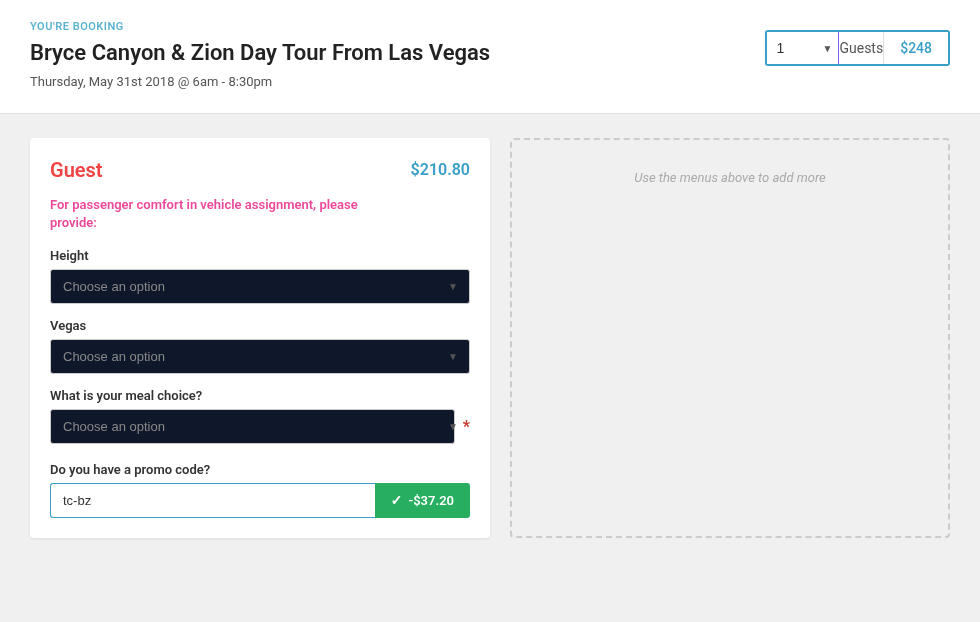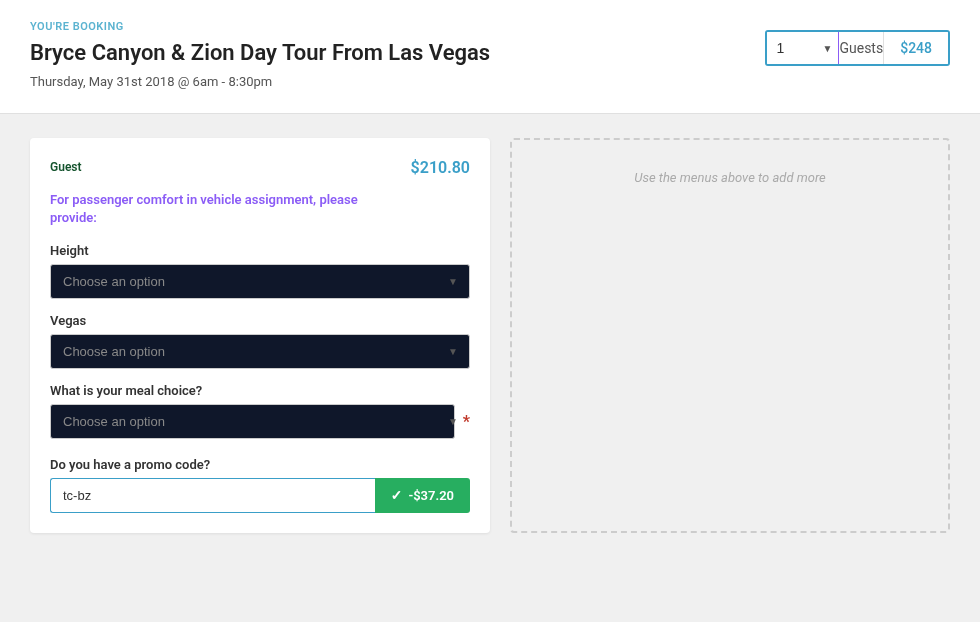--- a/index.html
+++ b/index.html
@@ -119,34 +119,34 @@
     }
 
     .guest-card-header {
       display: flex;
       justify-content: space-between;
       align-items: center;
       margin-bottom: 14px;
     }
 
     .guest-label {
-      font-size: 12px;
-      font-weight: 600;
-      color: #14532d;
+      font-size: 20px;
+      font-weight: 600;
+      color: #ef4444;
     }
 
     .guest-price {
       font-size: 16px;
       font-weight: 600;
       color: #3a9fc8;
     }
 
     .comfort-text {
       font-size: 13px;
-      color: #8b5cf6;
+      color: #ec4899;
       margin-bottom: 16px;
       line-height: 1.4;
     }
 
     .comfort-text strong {
       font-weight: 600;
     }
 
     .field-group {
       margin-bottom: 14px;

